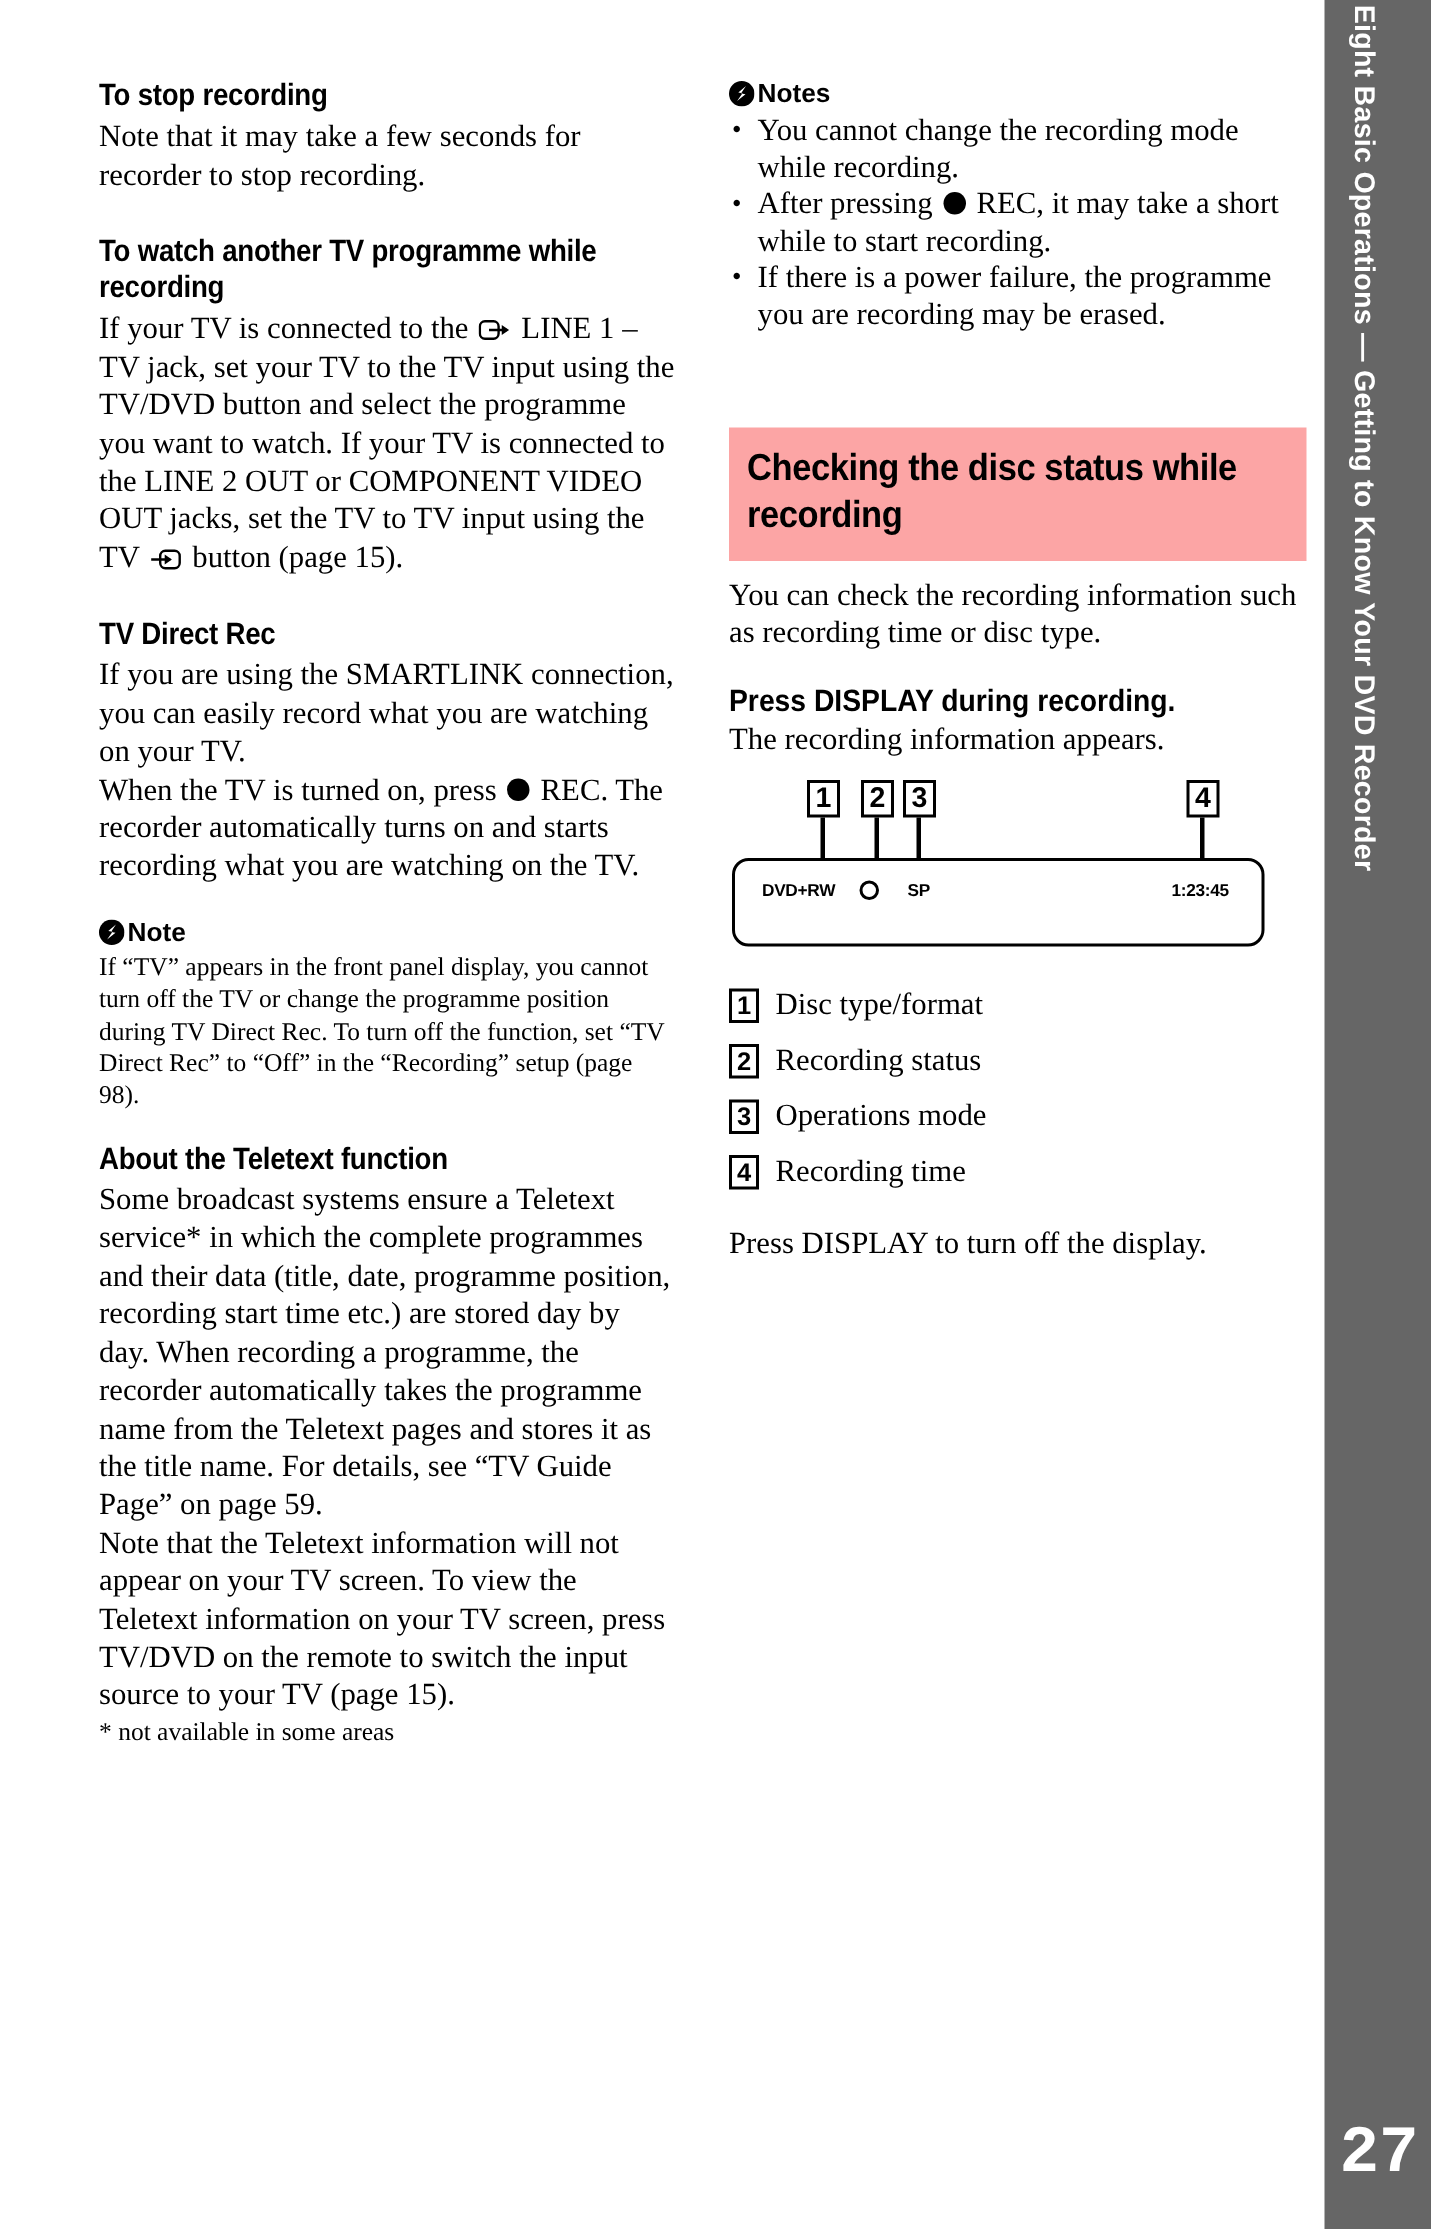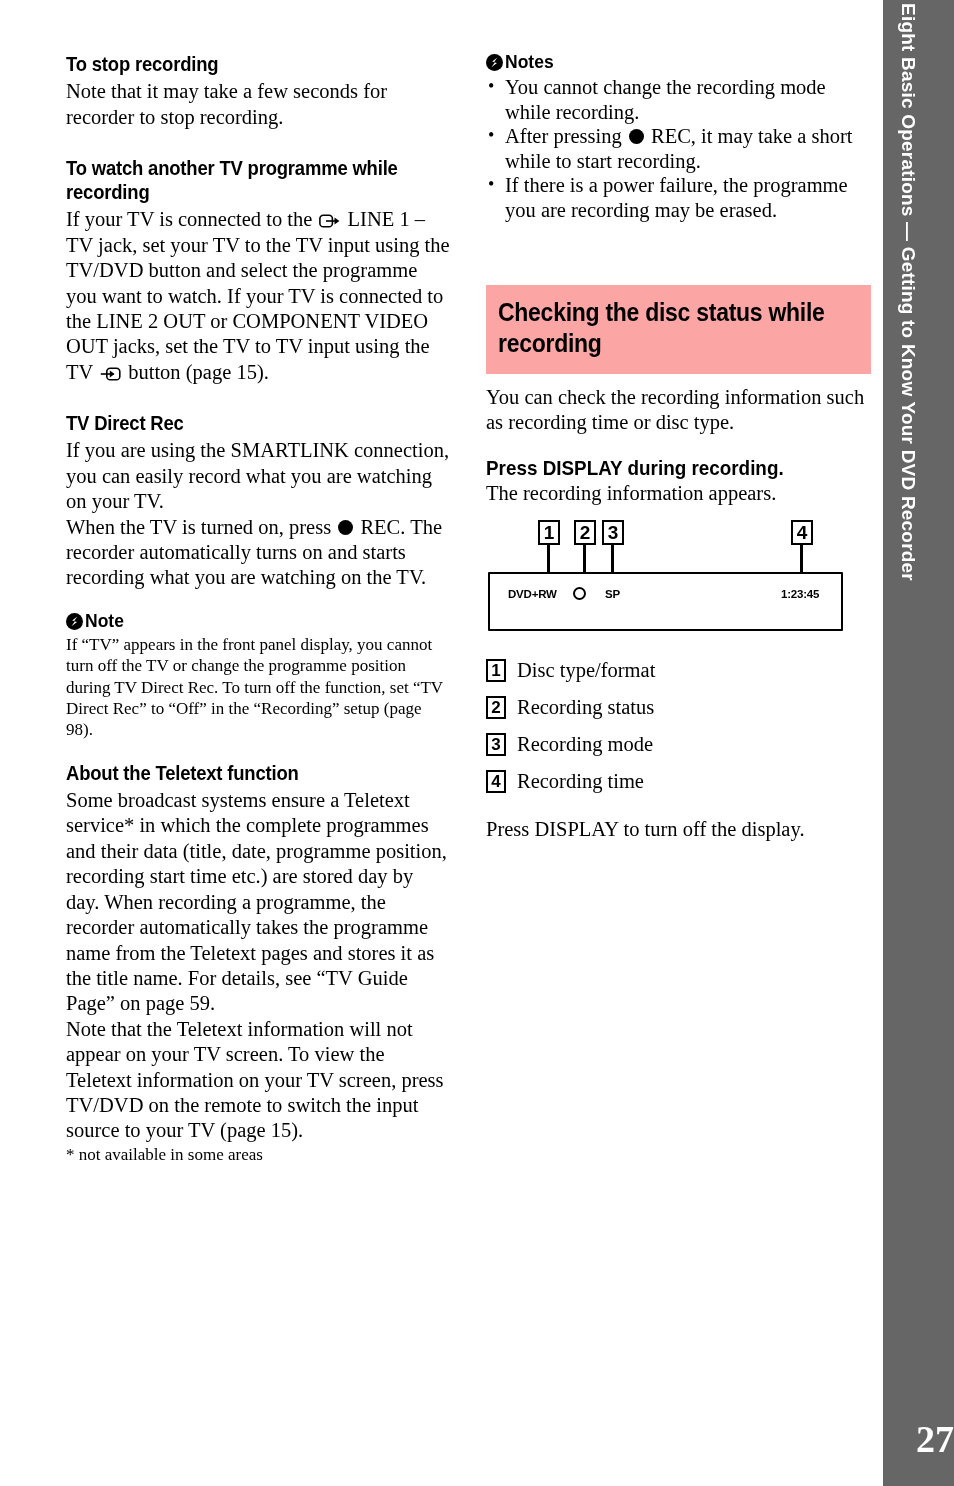--- a/index.html
+++ b/index.html
@@ -167,21 +167,21 @@
     width: 3px;
     background: #000;
   }
   .panel {
     position: absolute;
     left: 2px;
     top: 52px;
     width: 355px;
     height: 59px;
     border: 2.2px solid #000;
-    border-radius: 1px;
+    border-radius: 11px;
     box-sizing: border-box;
     background: #fff;
   }
   .panel-txt {
     position: absolute;
     font-family: "Liberation Sans Narrow", "Liberation Sans", sans-serif;
     font-weight: bold;
     font-size: 11.5px;
     letter-spacing: -0.2px;
     white-space: nowrap;
@@ -242,26 +242,26 @@
     font-family: "Liberation Sans Narrow", "Liberation Sans", sans-serif;
     font-weight: bold;
     font-size: 19px;
     letter-spacing: 0.2px;
   }
   .page-number {
     position: absolute;
     left: 0;
     right: 0;
     bottom: 28px;
-    text-align: right;
+    text-align: left;
     padding-left: 10px;
     color: #ffffff;
-    font-family: Liberation Serif, serif;
-    font-weight: bold;
-    font-size: 38px;
+    font-family: Liberation Mono, monospace;
+    font-weight: bold;
+    font-size: 44px;
     line-height: 1;
   }
 </style>
 </head>
 <body>
 
 <div class="page">
 
   <div class="col col-left">
 
@@ -388,21 +388,21 @@
       <li>
         <span class="legend-num">1</span>
         <span>Disc type/format</span>
       </li>
       <li>
         <span class="legend-num">2</span>
         <span>Recording status</span>
       </li>
       <li>
         <span class="legend-num">3</span>
-        <span>Recording mode</span>
+        <span>Operations mode</span>
       </li>
       <li>
         <span class="legend-num">4</span>
         <span>Recording time</span>
       </li>
     </ul>
 
     <div class="gap-sm"></div>
 
     <p class="body-p">Press DISPLAY to turn off the display.</p>

